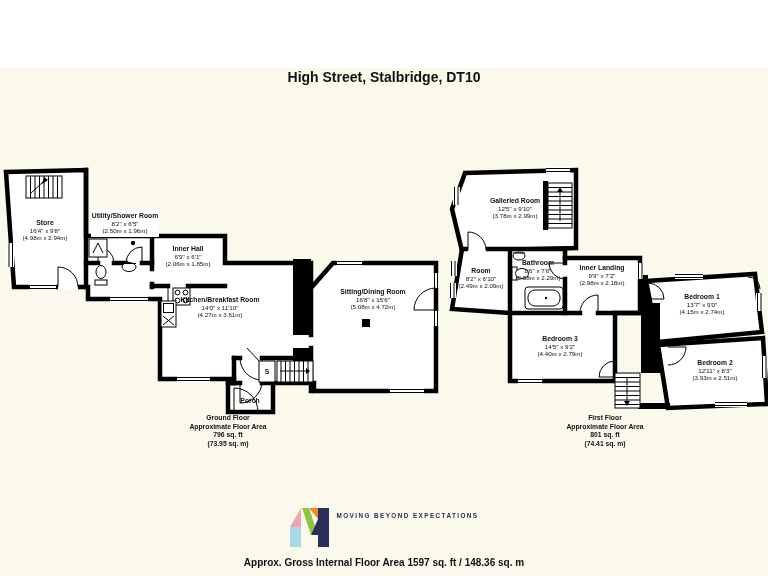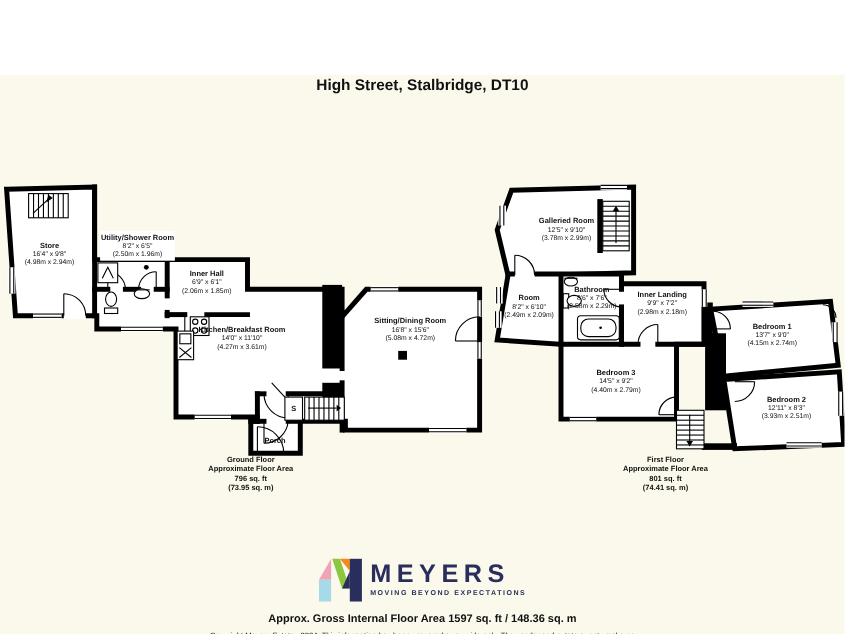--- a/index.html
+++ b/index.html
@@ -350,21 +350,20 @@
   <div class="logo">
     <svg width="40" height="42" viewBox="0 0 40 42">
       <polygon points="0,22 11,3 11,22" fill="#F0A3B4"></polygon>
       <rect x="0" y="22" width="11" height="20" fill="#A6DAE8"></rect>
       <polygon points="12,3 19,3 28,30 21,30" fill="#8DC63F"></polygon>
       <polygon points="19,3 28,3 28,14" fill="#F28A1E"></polygon>
       <polygon points="21,30 28,30 28,14" fill="#2A2E5C"></polygon>
       <rect x="28" y="3" width="11" height="39" fill="#2A2E5C"></rect>
     </svg>
     <div class="logo-text">
-      <div class="brand">MEYERS</div>
       <div class="tagline">MOVING BEYOND EXPECTATIONS</div>
     </div>
   </div>
 
   <div class="f-bold">Approx. Gross Internal Floor Area 1597 sq. ft / 148.36 sq. m</div>
   <div class="f-small" style="top:527px">Copyright Meyers Estates 2024. This information has been prepared as a guide only. The vendor and estate agents make no</div>
   <div class="f-small" style="top:536px">warranties as to its accuracy and all interested parties must rely on their own enquiries.</div>
   <div class="f-small" style="top:546px">Produced by Elements Property</div>
 </div>
 

